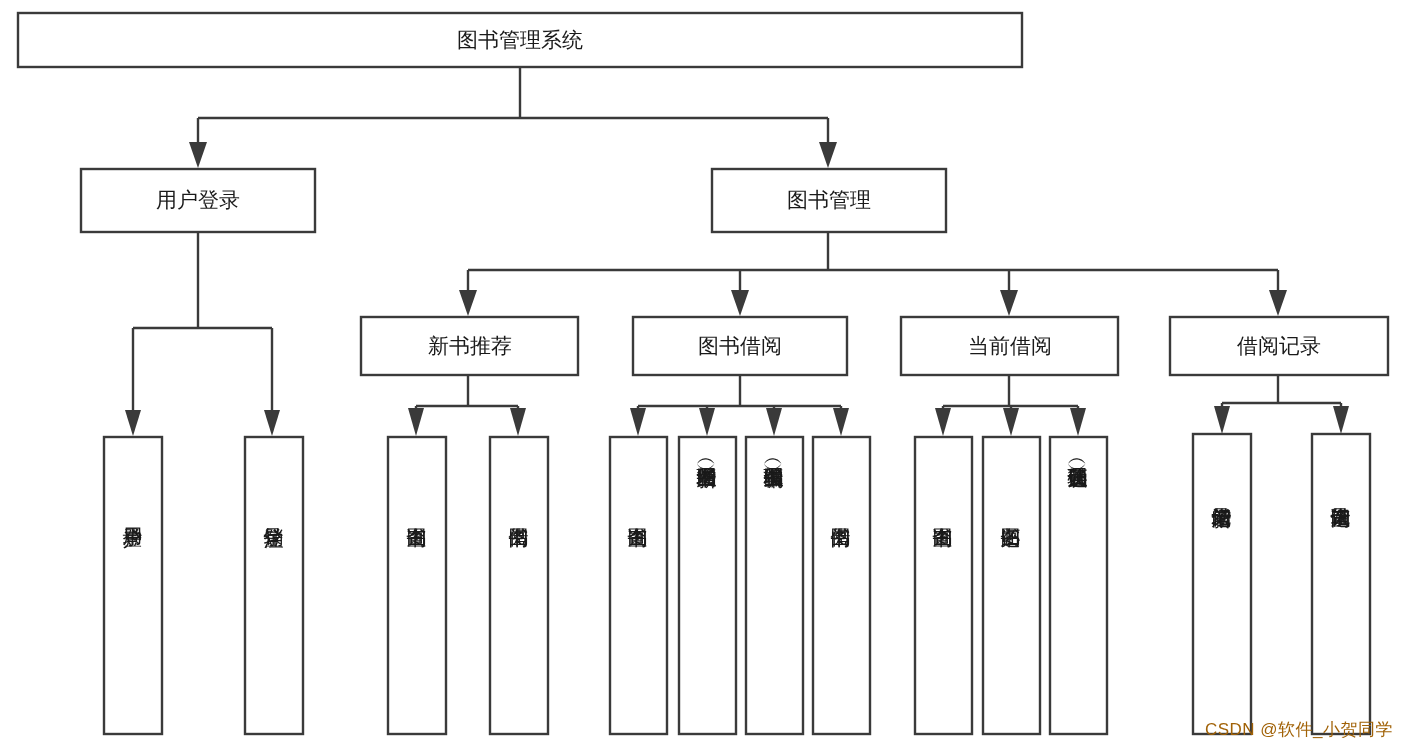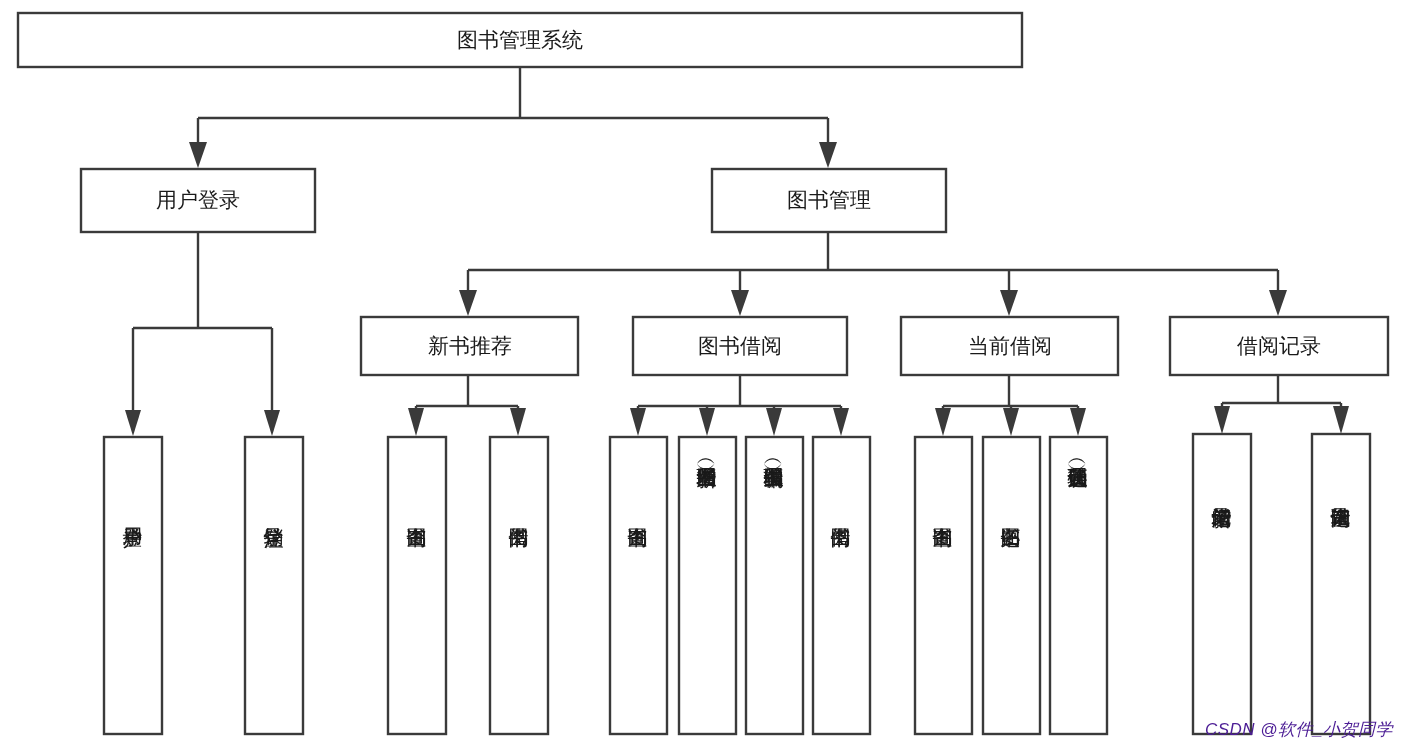--- a/index.html
+++ b/index.html
@@ -46,25 +46,24 @@
     font-family: "Liberation Sans", "DejaVu Sans", sans-serif;
     font-size: 20px;
     text-anchor: middle;
   }
   .watermark {
     position: absolute;
     right: 12px;
     bottom: 6px;
     font-family: "Liberation Sans", "DejaVu Sans", sans-serif;
     font-size: 17px;
-    color: #4c1d95;
+    color: #a16207;
     white-space: nowrap;
     letter-spacing: 0.5px;
     pointer-events: none;
-    font-style: italic;
   }
 </style>
 </head>
 <body>
 
 <svg id="diagram" viewBox="0 0 1405 747" xmlns="http://www.w3.org/2000/svg">
 
   <defs>
     
   </defs>

